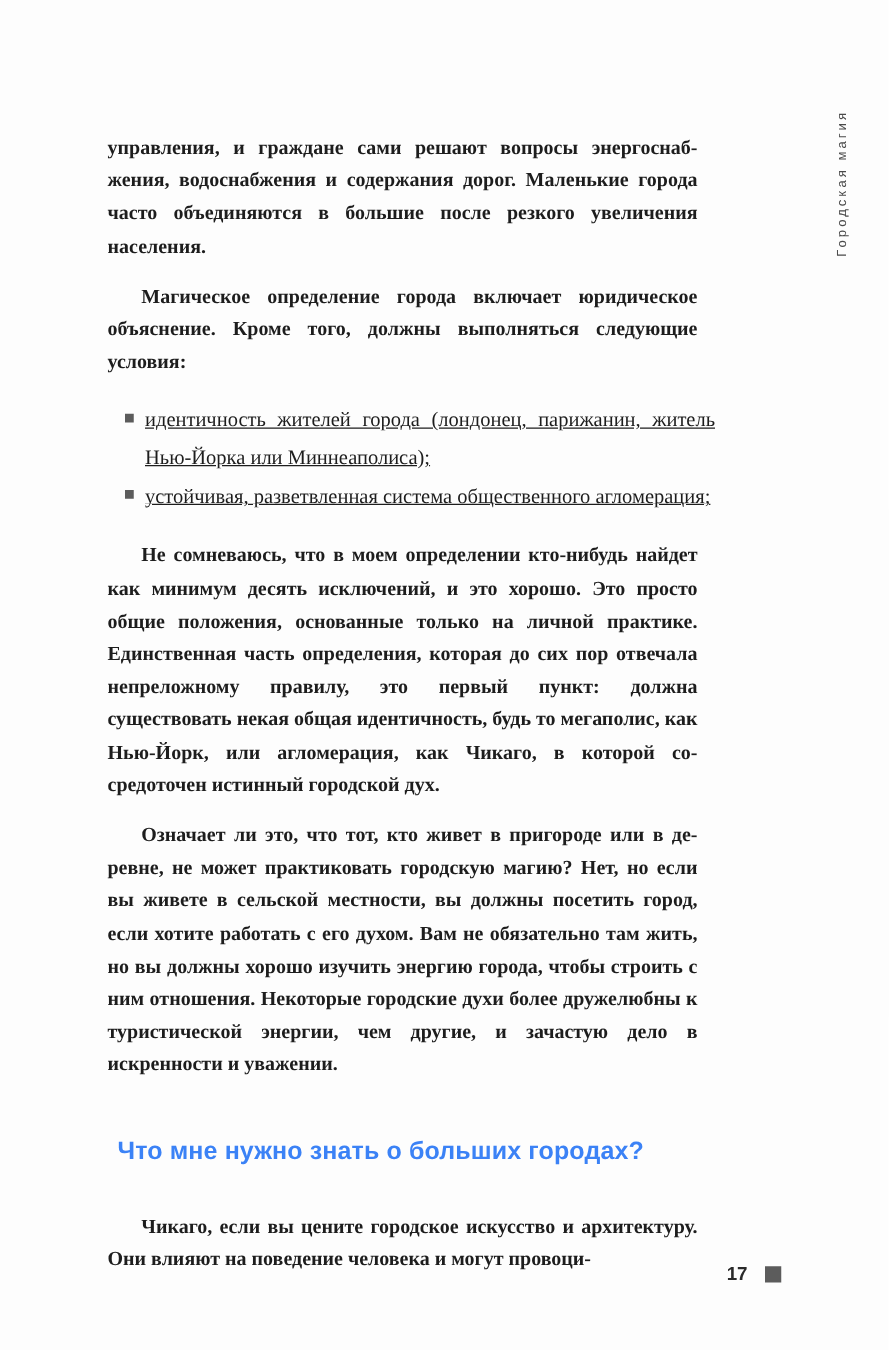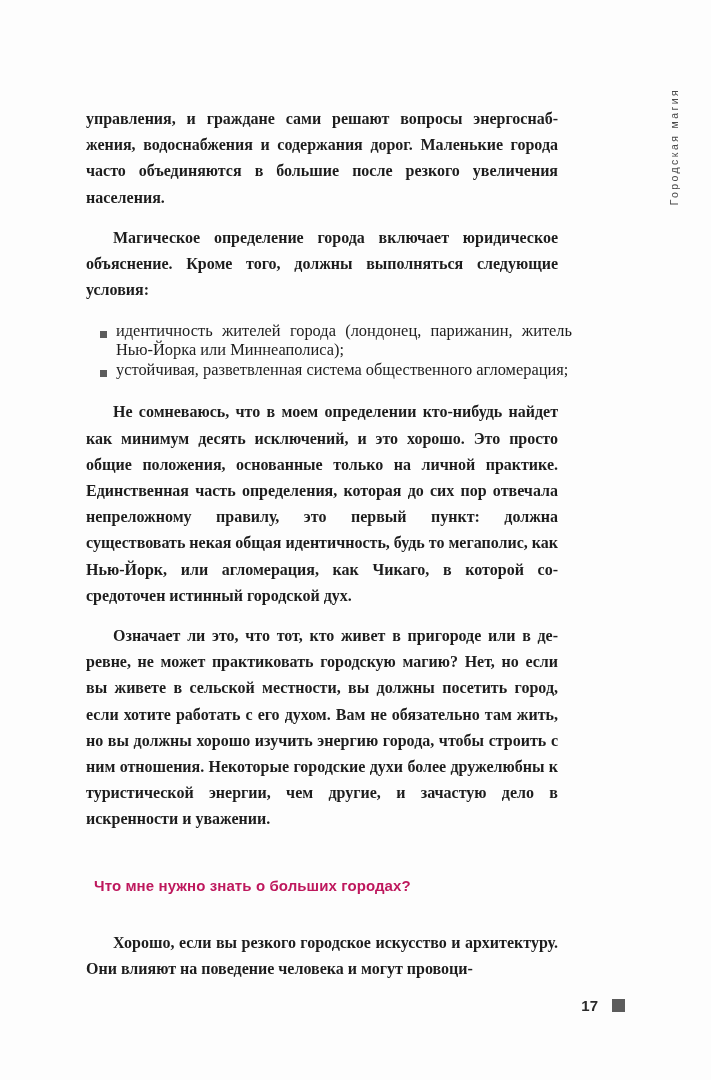--- a/index.html
+++ b/index.html
@@ -67,50 +67,51 @@
 
   .bullet-list {
     margin: 18px 0 20px 0;
     padding: 0;
     list-style: none;
   }
   .bullet-list li {
     position: relative;
     padding-left: 44px;
     font-size: 16.4px;
-    line-height: 19px;
+    line-height: 30px;
     text-align: justify;
     margin-bottom: 1px;
+    text-decoration: underline;
   }
   .bullet-list li .sq {
     position: absolute;
     left: 28px;
     top: 10px;
     width: 7px;
     height: 7px;
     background: #5c5c5c;
   }
 
   .gap-small { height: 22px; }
   .gap-medium { height: 30px; }
 
   h2.section-head {
     font-family: "Liberation Sans", sans-serif;
-    font-size: 15px;
+    font-size: 20px;
     font-weight: 700;
-    color: #be185d;
+    color: #3b82f6;
     margin: 0;
     padding: 0;
     text-indent: 22px;
     letter-spacing: 0.1px;
   }
 
   .footer {
     position: absolute;
-    bottom: 66px;
+    bottom: 52px;
     right: 86px;
     display: flex;
     align-items: center;
     gap: 14px;
   }
   .folio {
     font-family: "Liberation Sans", sans-serif;
     font-size: 15px;
     font-weight: 700;
     color: #2a2a2a;
@@ -150,21 +151,21 @@
     <p class="indent">Не сомневаюсь, что в моем определении кто-нибудь най­дет как минимум десять исключений, и это хорошо. Это про­сто общие положения, основанные только на личной прак­тике. Единственная часть определения, которая до сих пор отвечала непреложному правилу, это первый пункт: должна существовать некая общая идентичность, будь то мегаполис, как Нью-Йорк, или агломерация, как Чикаго, в которой со­средоточен истинный городской дух.</p>
 
     <p class="indent">Означает ли это, что тот, кто живет в пригороде или в де­ревне, не может практиковать городскую магию? Нет, но если вы живете в сельской местности, вы должны посетить город, если хотите работать с его духом. Вам не обязательно там жить, но вы должны хорошо изучить энергию города, чтобы строить с ним отношения. Некоторые городские духи более дружелюбны к туристической энергии, чем другие, и зачастую дело в искренности и уважении.</p>
 
     <div class="gap-medium"></div>
 
     <h2 class="section-head">Что мне нужно знать о больших городах?</h2>
 
     <div class="gap-small"></div>
 
-    <p class="indent">Хорошо, если вы резкого городское искусство и архитек­туру. Они влияют на поведение человека и могут провоци-</p>
+    <p class="indent">Чикаго, если вы цените городское искусство и архитек­туру. Они влияют на поведение человека и могут провоци-</p>
 
   </div>
 
   <div class="footer">
     <span class="folio">17</span>
     <span class="footer-square"></span>
   </div>
 
 </div>
 

